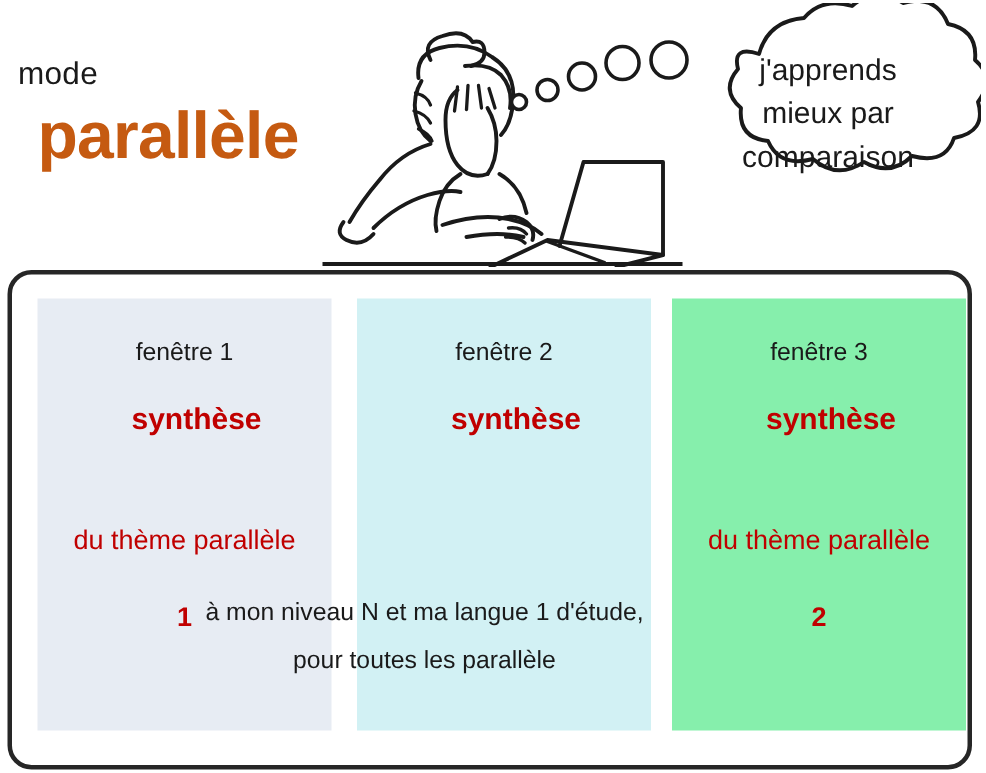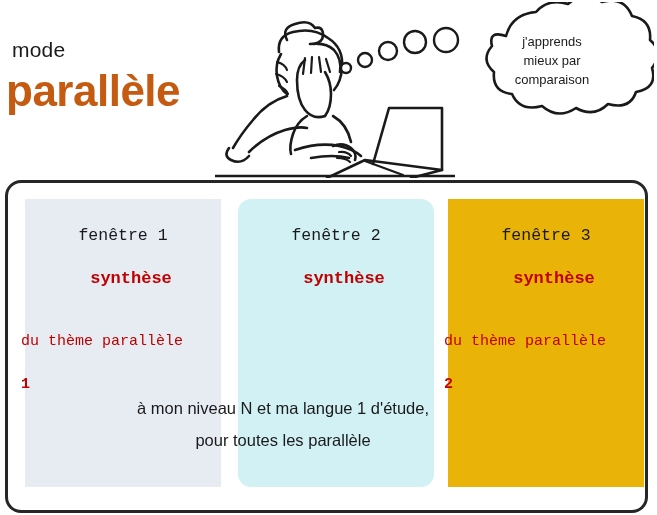--- a/index.html
+++ b/index.html
@@ -28,21 +28,21 @@
     position: absolute;
     left: 12px;
     top: 38px;
     font-size: 21px;
     font-weight: 400;
     color: #1a1a1a;
     letter-spacing: 0.2px;
   }
   #mode-title {
     position: absolute;
-    left: 6px;
+    left: 25px;
     top: 68px;
     font-size: 44px;
     font-weight: bold;
     color: #c55a11;
     letter-spacing: -0.5px;
     line-height: 1.05;
   }
 
   
   #illustration {
@@ -58,21 +58,21 @@
     top: 2px;
     width: 206px;
     height: 128px;
   }
   #thought-cloud-text {
     position: absolute;
     left: 472px;
     top: 33px;
     width: 160px;
     text-align: center;
-    font-size: 13px;
+    font-size: 20px;
     line-height: 1.45;
     color: #1a1a1a;
   }
   #thought-dots {
     position: absolute;
     left: 330px;
     top: 18px;
     width: 130px;
     height: 62px;
   }
@@ -81,55 +81,55 @@
   #panel {
     position: absolute;
     left: 5px;
     top: 180px;
     width: 643px;
     height: 333px;
     border: 3px solid #262626;
     border-radius: 16px;
     box-sizing: border-box;
     background: #ffffff;
-    font-family: Liberation Mono, monospace;
   }
   .column {
     position: absolute;
     top: 16px;
     width: 196px;
     height: 288px;
     box-sizing: border-box;
   }
   #column-1 { left: 17px;  background: #e7ecf3; }
-  #column-2 { left: 230px; background: #d2f1f4; border-radius: 13px; }
-  #column-3 { left: 440px; background: #eab308; }
+  #column-2 { left: 230px; background: #d2f1f4; }
+  #column-3 { left: 440px; background: #86efac; }
 
   .col-window-label {
     position: absolute;
     left: 0; right: 0;
     top: 27px;
     text-align: center;
     font-size: 16.5px;
     color: #1a1a1a;
   }
   .col-synthese {
     position: absolute;
     left: 16px; right: 0;
     top: 70px;
     text-align: center;
-    font-size: 17px;
+    font-size: 20px;
     font-weight: bold;
     color: #c00000;
   }
   .col-detail {
     position: absolute;
     left: -4px; right: -4px;
-    top: 111px;
-    font-size: 15px;
+    top: 123px;
+    text-align: center;
+    font-size: 18px;
     line-height: 1.42;
     color: #c00000;
     white-space: pre-line;
   }
   .col-detail .num {
     font-weight: bold;
   }
 
   
   #footer-text {

